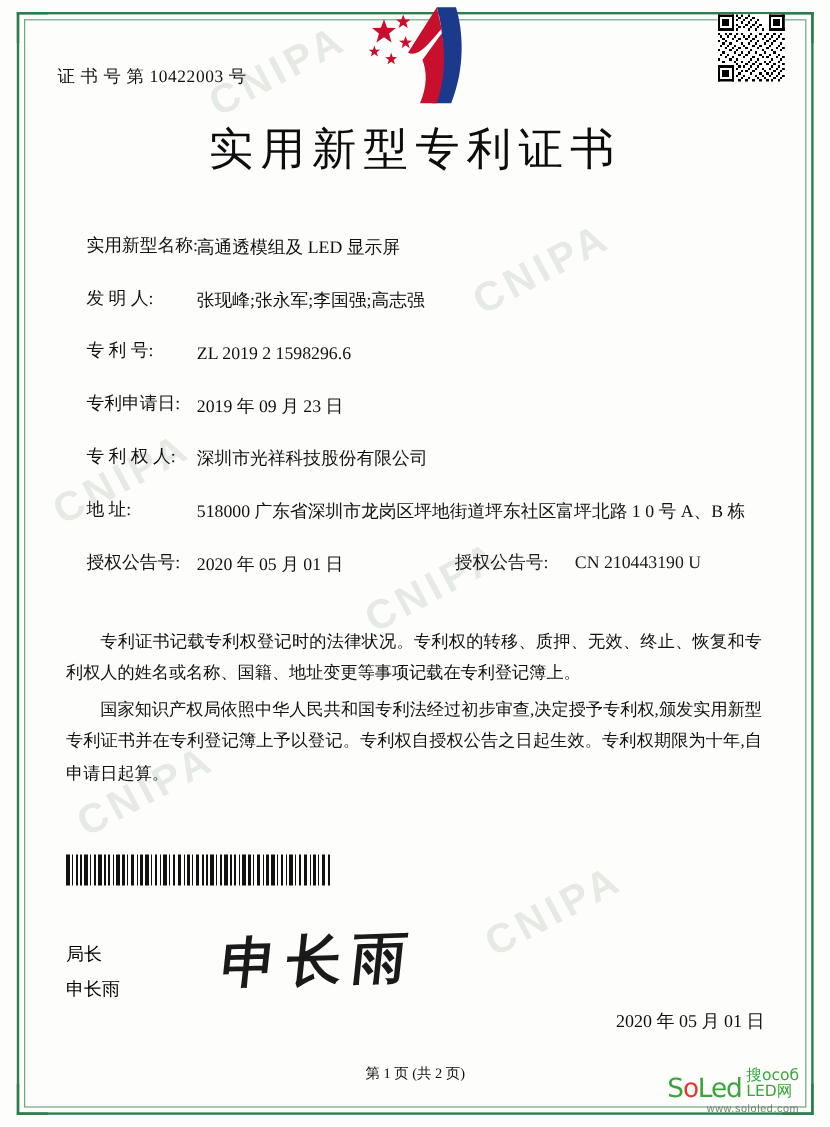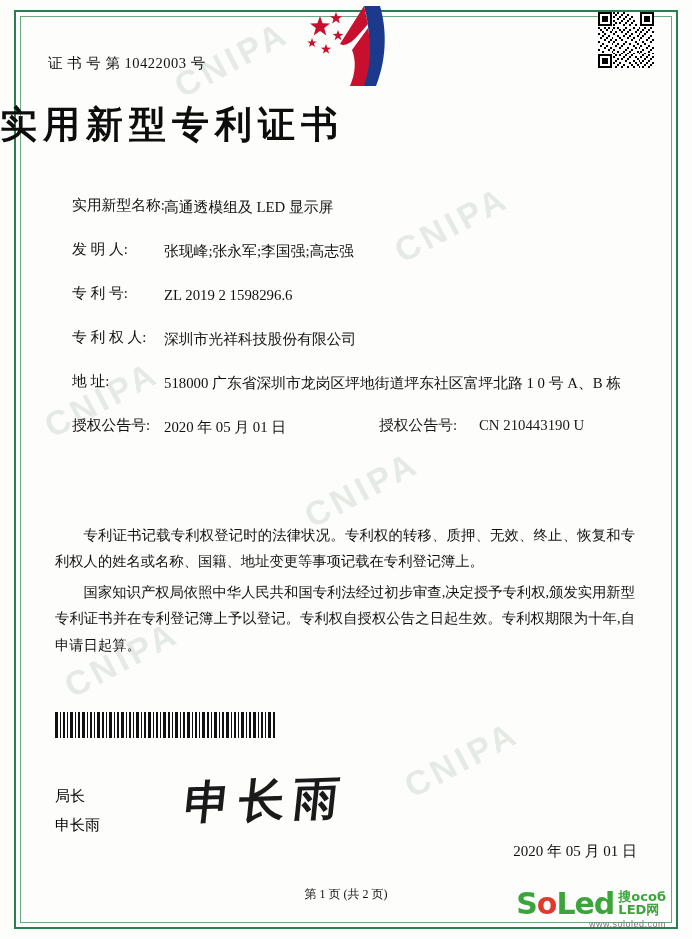--- a/index.html
+++ b/index.html
@@ -89,22 +89,23 @@
     transform: translateX(-50%);
     width: 140px;
     height: 86px;
   }
 
   .title {
     position: absolute;
     top: 100px;
     left: 0;
     width: 100%;
+    text-align: center;
     font-family: "DejaVu Sans", "Liberation Sans", sans-serif;
-    font-weight: bold;
+    font-weight: normal;
     font-size: 37px;
     letter-spacing: 6px;
     color: #0d0d0d;
   }
 
   .fields {
     position: absolute;
     left: 72px;
     top: 196px;
     width: 580px;
@@ -202,37 +203,37 @@
   .soled {
     position: absolute;
     right: 26px;
     bottom: 20px;
     display: flex;
     align-items: flex-end;
     gap: 4px;
   }
   .soled-main {
     font-family: "DejaVu Sans", "Liberation Sans", sans-serif;
-    font-weight: bold;
-    font-size: 30px;
+    font-weight: normal;
+    font-size: 22px;
     color: #3aa53a;
     line-height: 1;
     letter-spacing: -1px;
   }
   .soled-main .o { color: #e03a2f; }
   .soled-right {
     display: flex;
     flex-direction: column;
     line-height: 1.05;
     padding-bottom: 2px;
   }
   .soled-cn {
     font-family: "DejaVu Sans", "Liberation Sans", sans-serif;
     font-size: 13px;
-    font-weight: bold;
+    font-weight: normal;
     color: #3aa53a;
   }
   .soled-url {
     position: absolute;
     right: 26px;
     bottom: 10px;
     font-family: "Liberation Sans", sans-serif;
     font-size: 9px;
     color: #7a7a7a;
     letter-spacing: 0.5px;
@@ -486,20 +487,24 @@
     </div>
     <div class="field-row">
       <div class="field-label">发 明 人:</div>
       <div class="field-value">张现峰;张永军;李国强;高志强</div>
     </div>
     <div class="field-row">
       <div class="field-label">专 利 号:</div>
       <div class="field-value">ZL 2019 2 1598296.6</div>
     </div>
     <div class="field-row">
+      <div class="field-label">专利申请日:</div>
+      <div class="field-value">2019 年 09 月 23 日</div>
+    </div>
+    <div class="field-row">
       <div class="field-label">专 利 权 人:</div>
       <div class="field-value">深圳市光祥科技股份有限公司</div>
     </div>
     <div class="field-row">
       <div class="field-label">地 址:</div>
       <div class="field-value">518000 广东省深圳市龙岗区坪地街道坪东社区富坪北路 1 0 号 A、B 栋</div>
     </div>
     <div class="field-row two-col">
       <div class="field-label">授权公告号:</div>
       <div class="field-value">2020 年 05 月 01 日</div>

